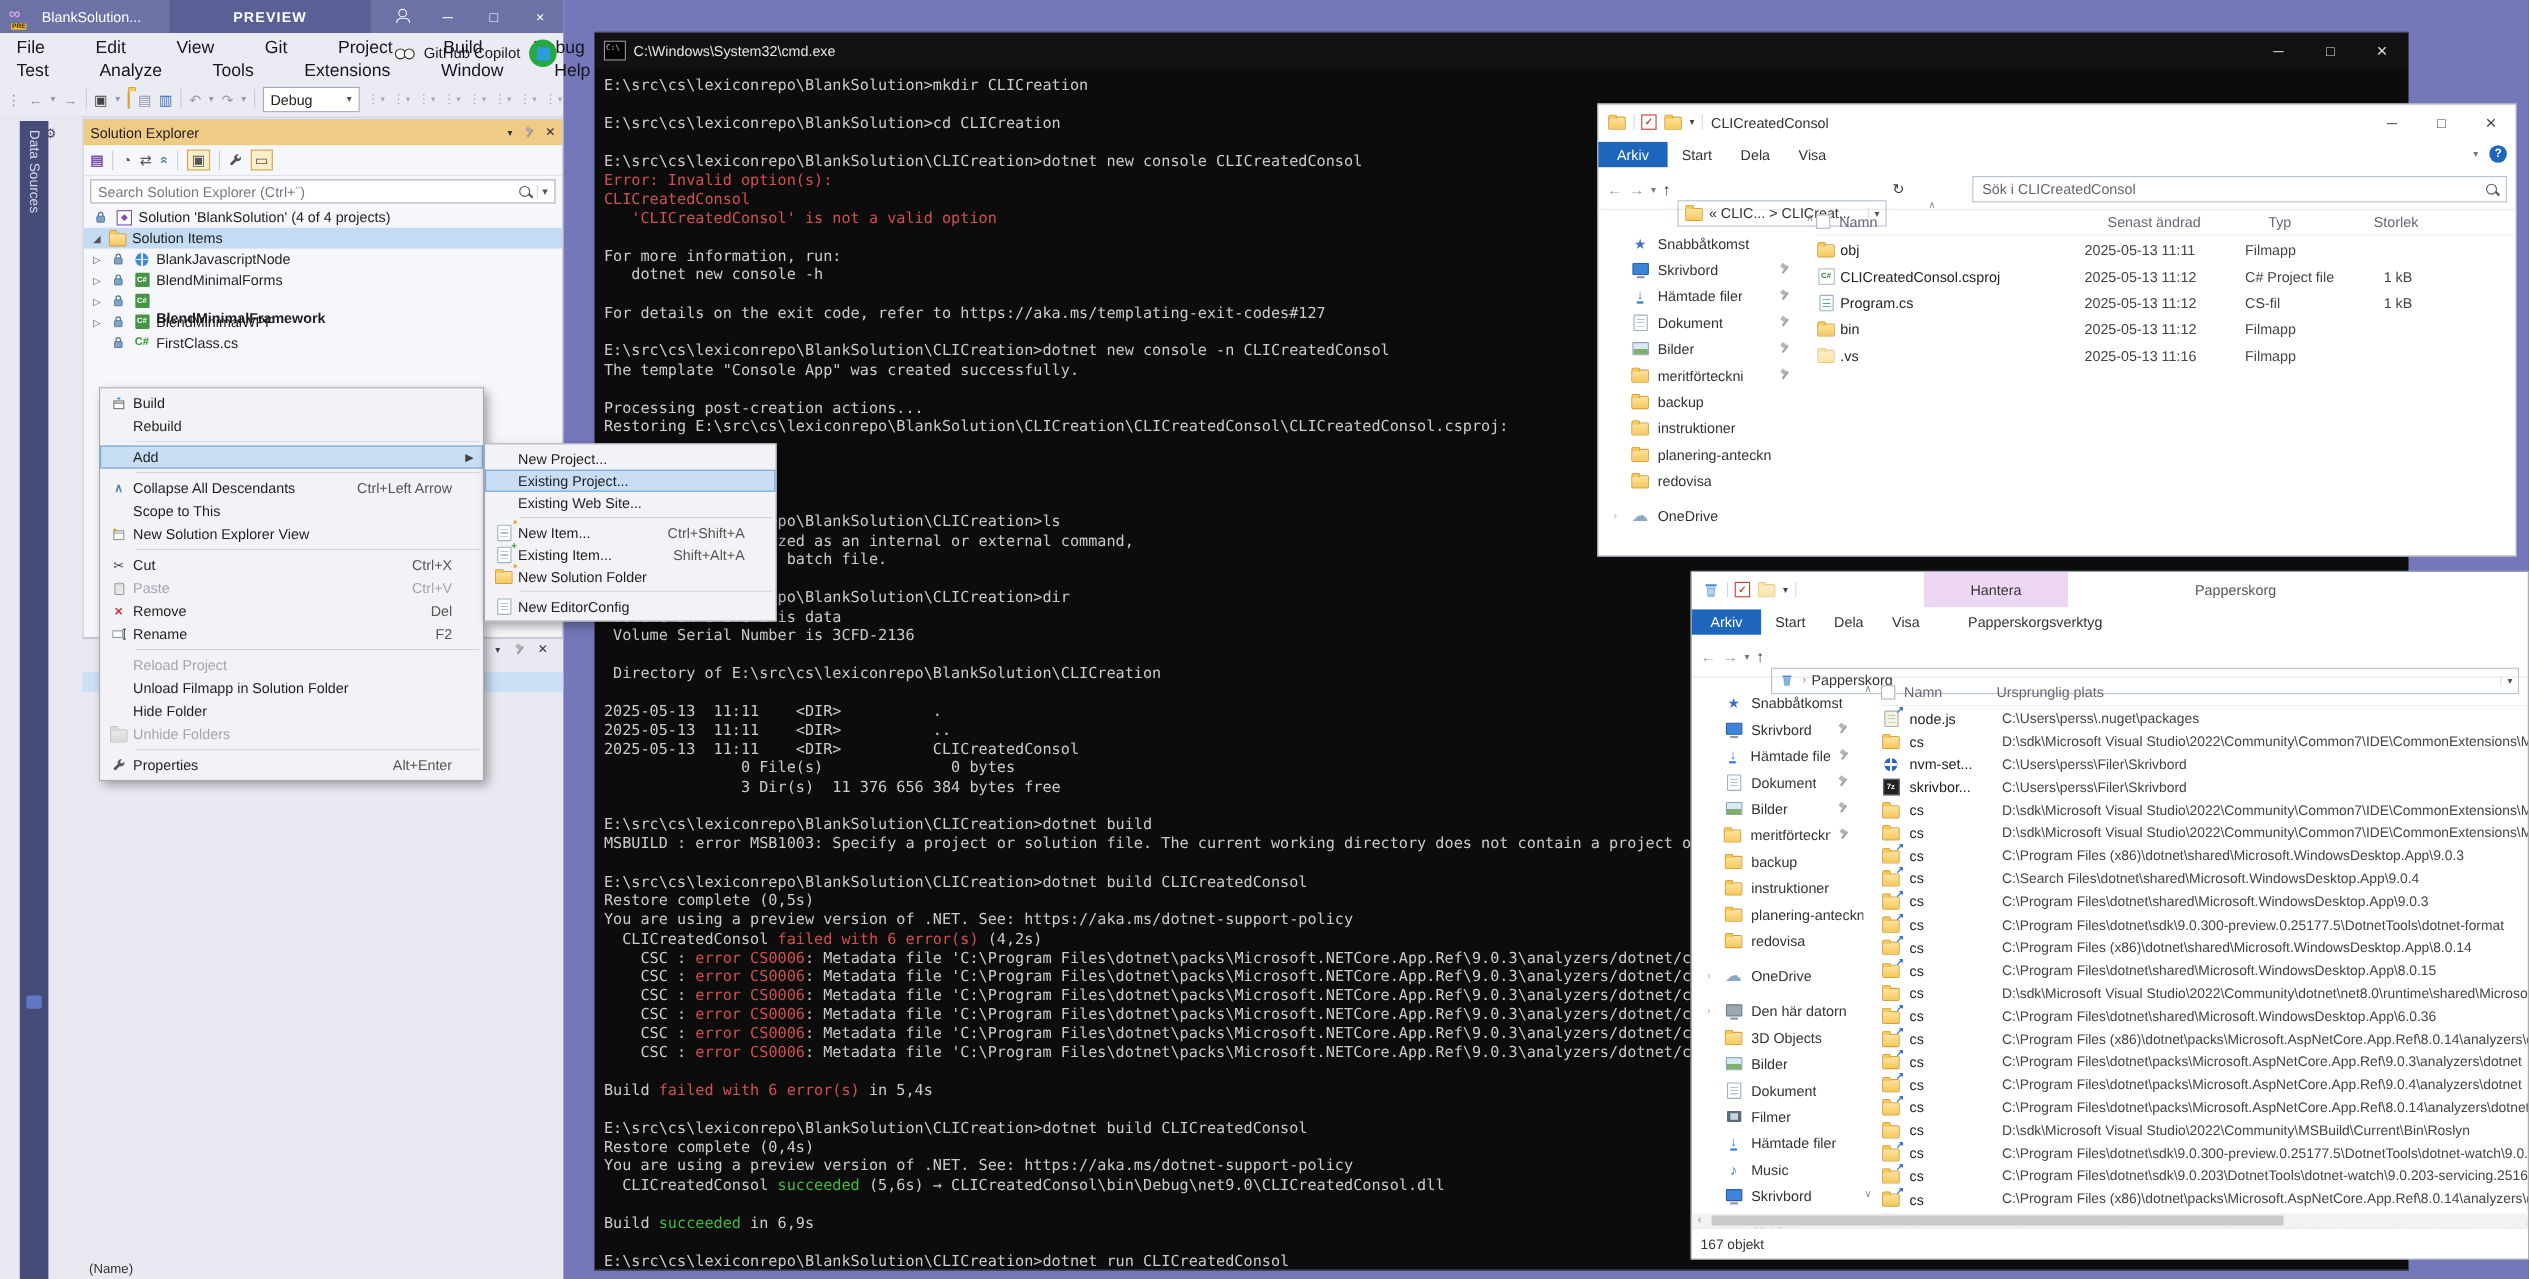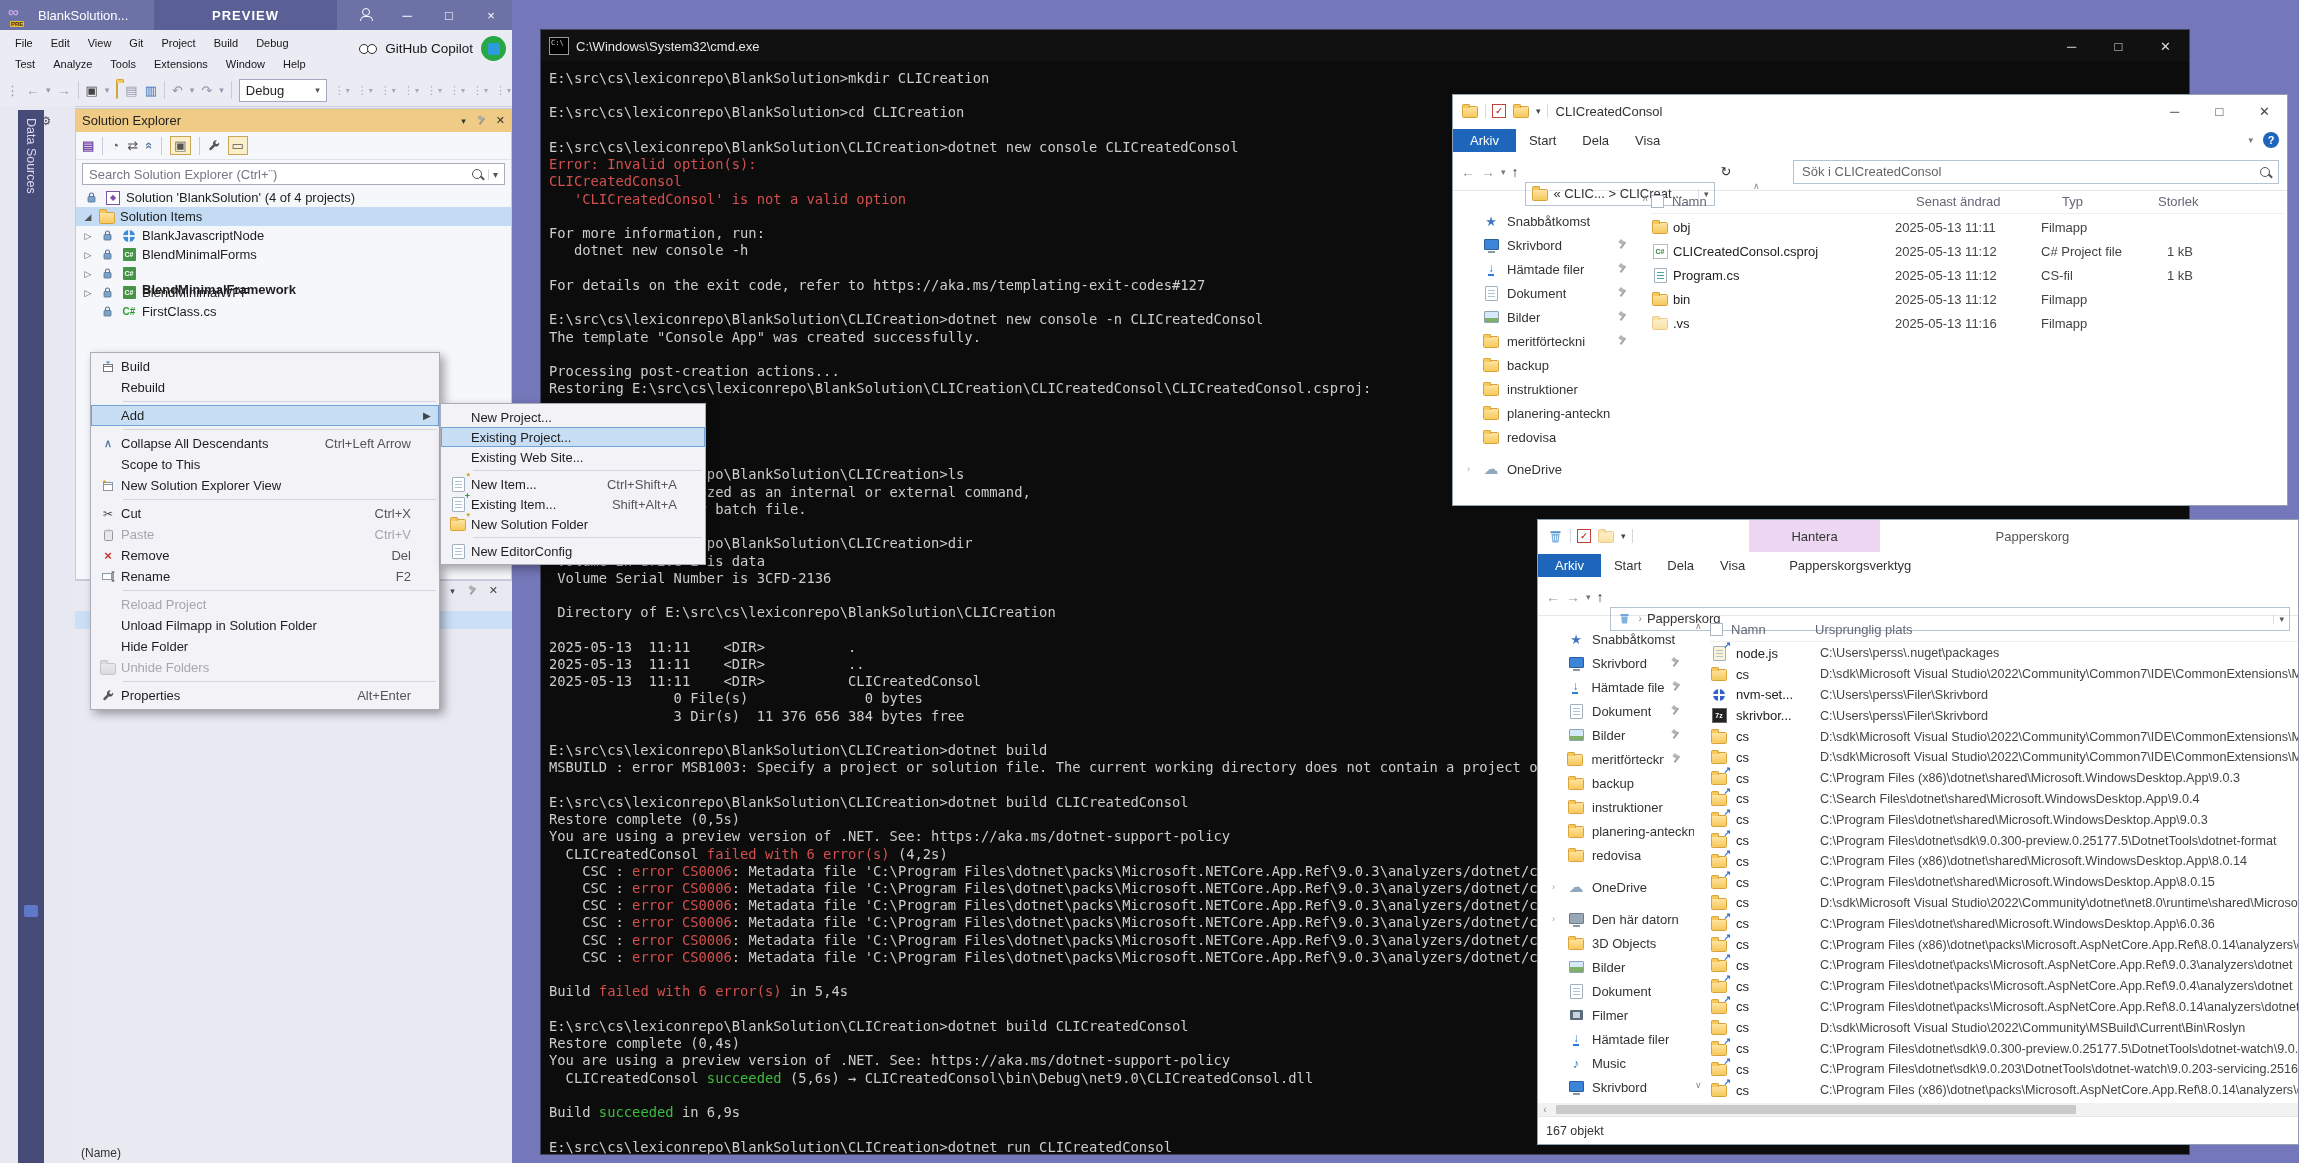--- a/index.html
+++ b/index.html
@@ -58,21 +58,21 @@
   
   #vsw{left:0;top:0;width:512px;height:1163px;background:#E9E9F2;z-index:1;}
   .vs-title{height:30px;background:#6C71A6;display:flex;align-items:center;color:#fff;font-size:13px;position:relative;}
   .vs-logo{margin:0 8px 0 8px;position:relative;width:22px;height:20px;}
   .vs-inf{color:#C9A7E8;font-weight:bold;font-size:15px;line-height:14px;}
   .vs-pre{position:absolute;left:2px;bottom:-2px;background:#E8B93F;color:#3A2B00;font-size:6px;font-weight:bold;padding:0 1px;border-radius:1px;}
   .vs-prevbadge{position:absolute;left:154px;top:0;width:183px;height:30px;background:#5A5F96;display:flex;align-items:center;justify-content:center;font-weight:bold;letter-spacing:1px;}
   .vs-caption-btns{position:absolute;right:0;top:0;height:30px;display:flex;align-items:center;}
   .vs-cb{width:42px;text-align:center;color:#fff;font-size:13px;}
   .vs-menus{position:relative;background:#EBEBF4;padding-top:2px;}
-  .vs-menurow{display:flex;height:21px;align-items:center;padding-left:6px;font-size:11px;color:#16161A;}
+  .vs-menurow{display:flex;height:21px;align-items:flex-end;padding-left:6px;font-size:16px;color:#16161A;gap:28px;}
   .vs-mi{padding:0 9px;}
   .vs-copilot{position:absolute;right:6px;top:6px;display:flex;align-items:center;gap:8px;font-size:13.5px;color:#16161A;}
   .vs-toolbar{height:32px;background:#EBEBF4;display:flex;align-items:center;padding-left:6px;gap:7px;border-bottom:1px solid #CDCEDC;font-size:13px;color:#9597AD;}
   .tb-sep{width:1px;height:18px;background:#C9CADB;}
   .tb-ic{color:#9597AD;font-size:13px;}
   .tb-ic.gold{color:#B88A2E;} .tb-ic.blue{color:#3A6FB8;} .tb-ic.dark{color:#444;}
   .tb-combo{width:74px;height:21px;background:#fff;border:1px solid #A5A9C0;display:flex;align-items:center;justify-content:space-between;padding:0 6px;color:#222;font-size:13px;}
   .tb-ovf{display:flex;align-items:center;gap:1px;color:#A6A8BE;font-size:11px;}
 
   #dock{left:0;top:106px;width:75px;height:1057px;background:#E7E8F1;}

